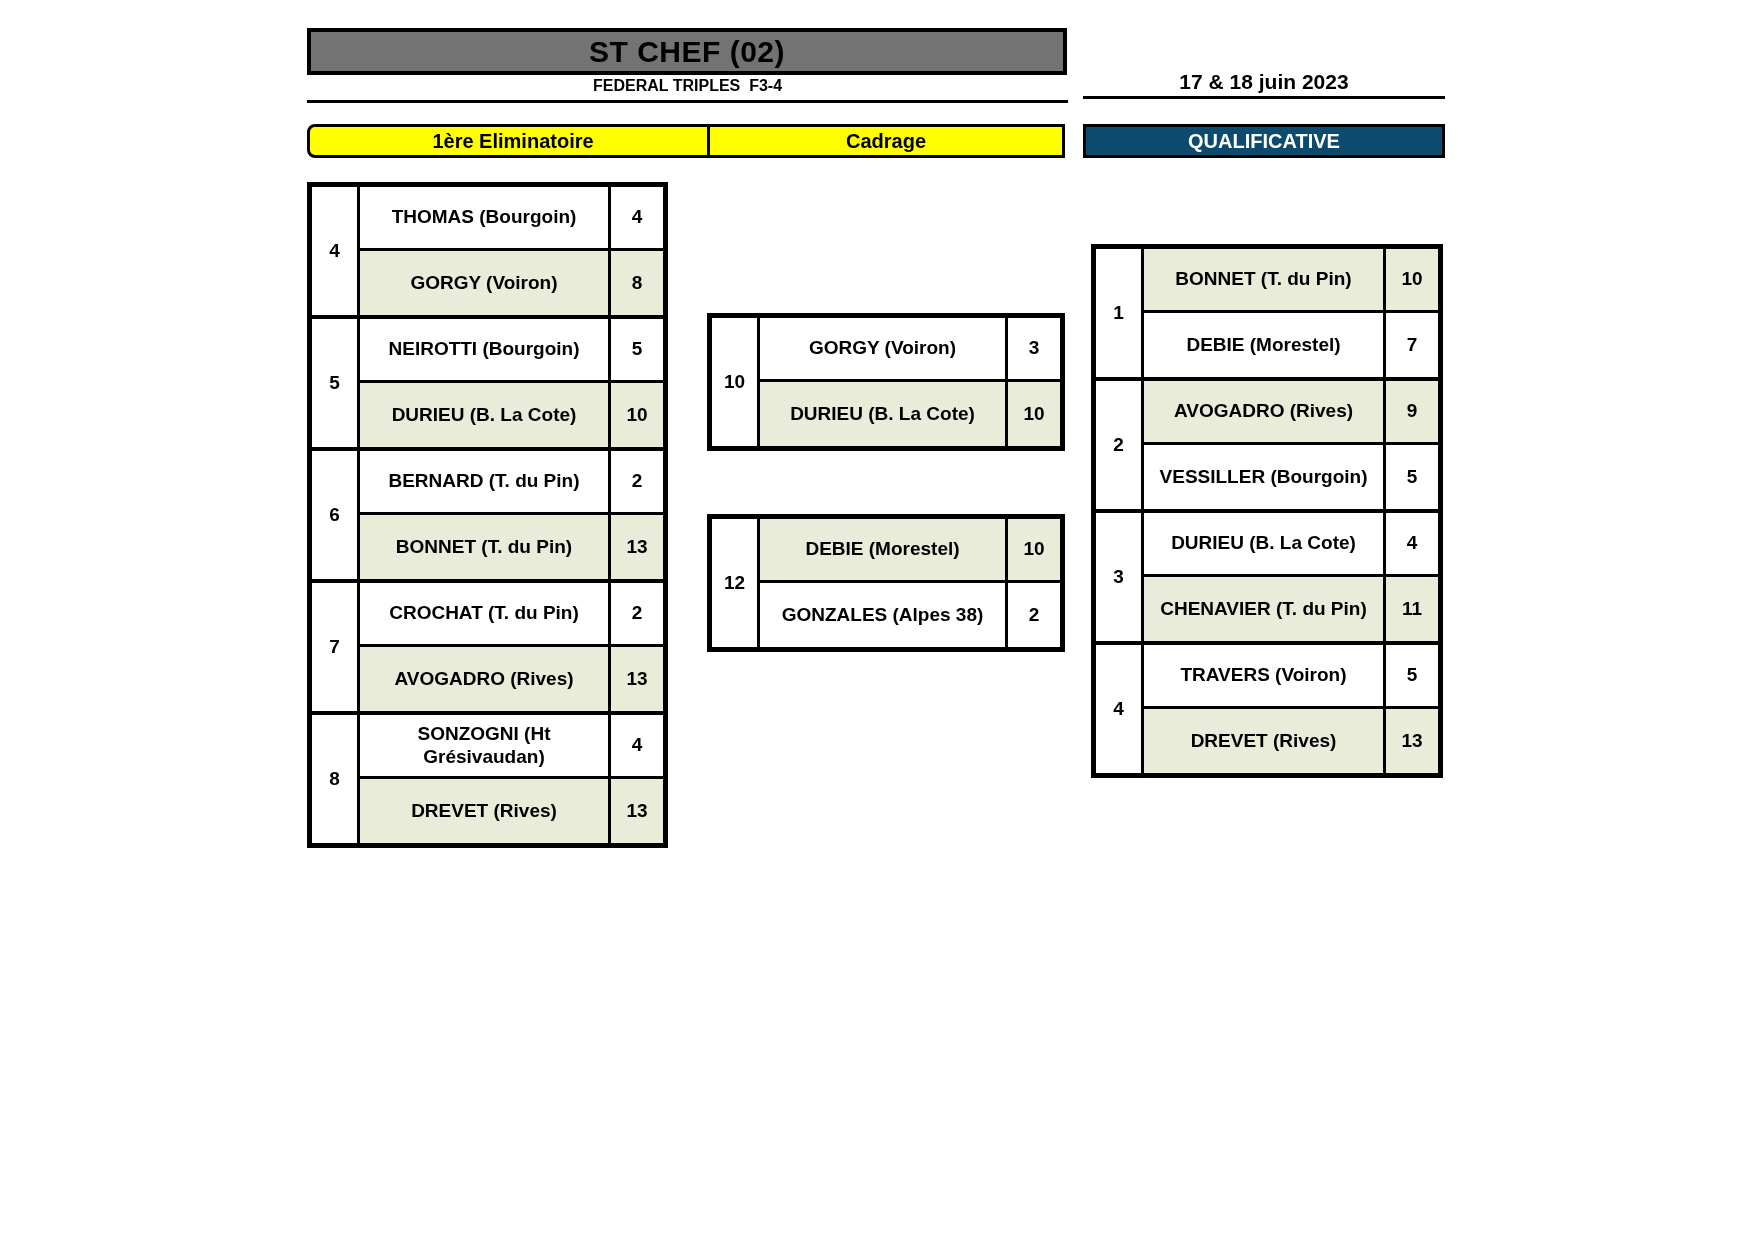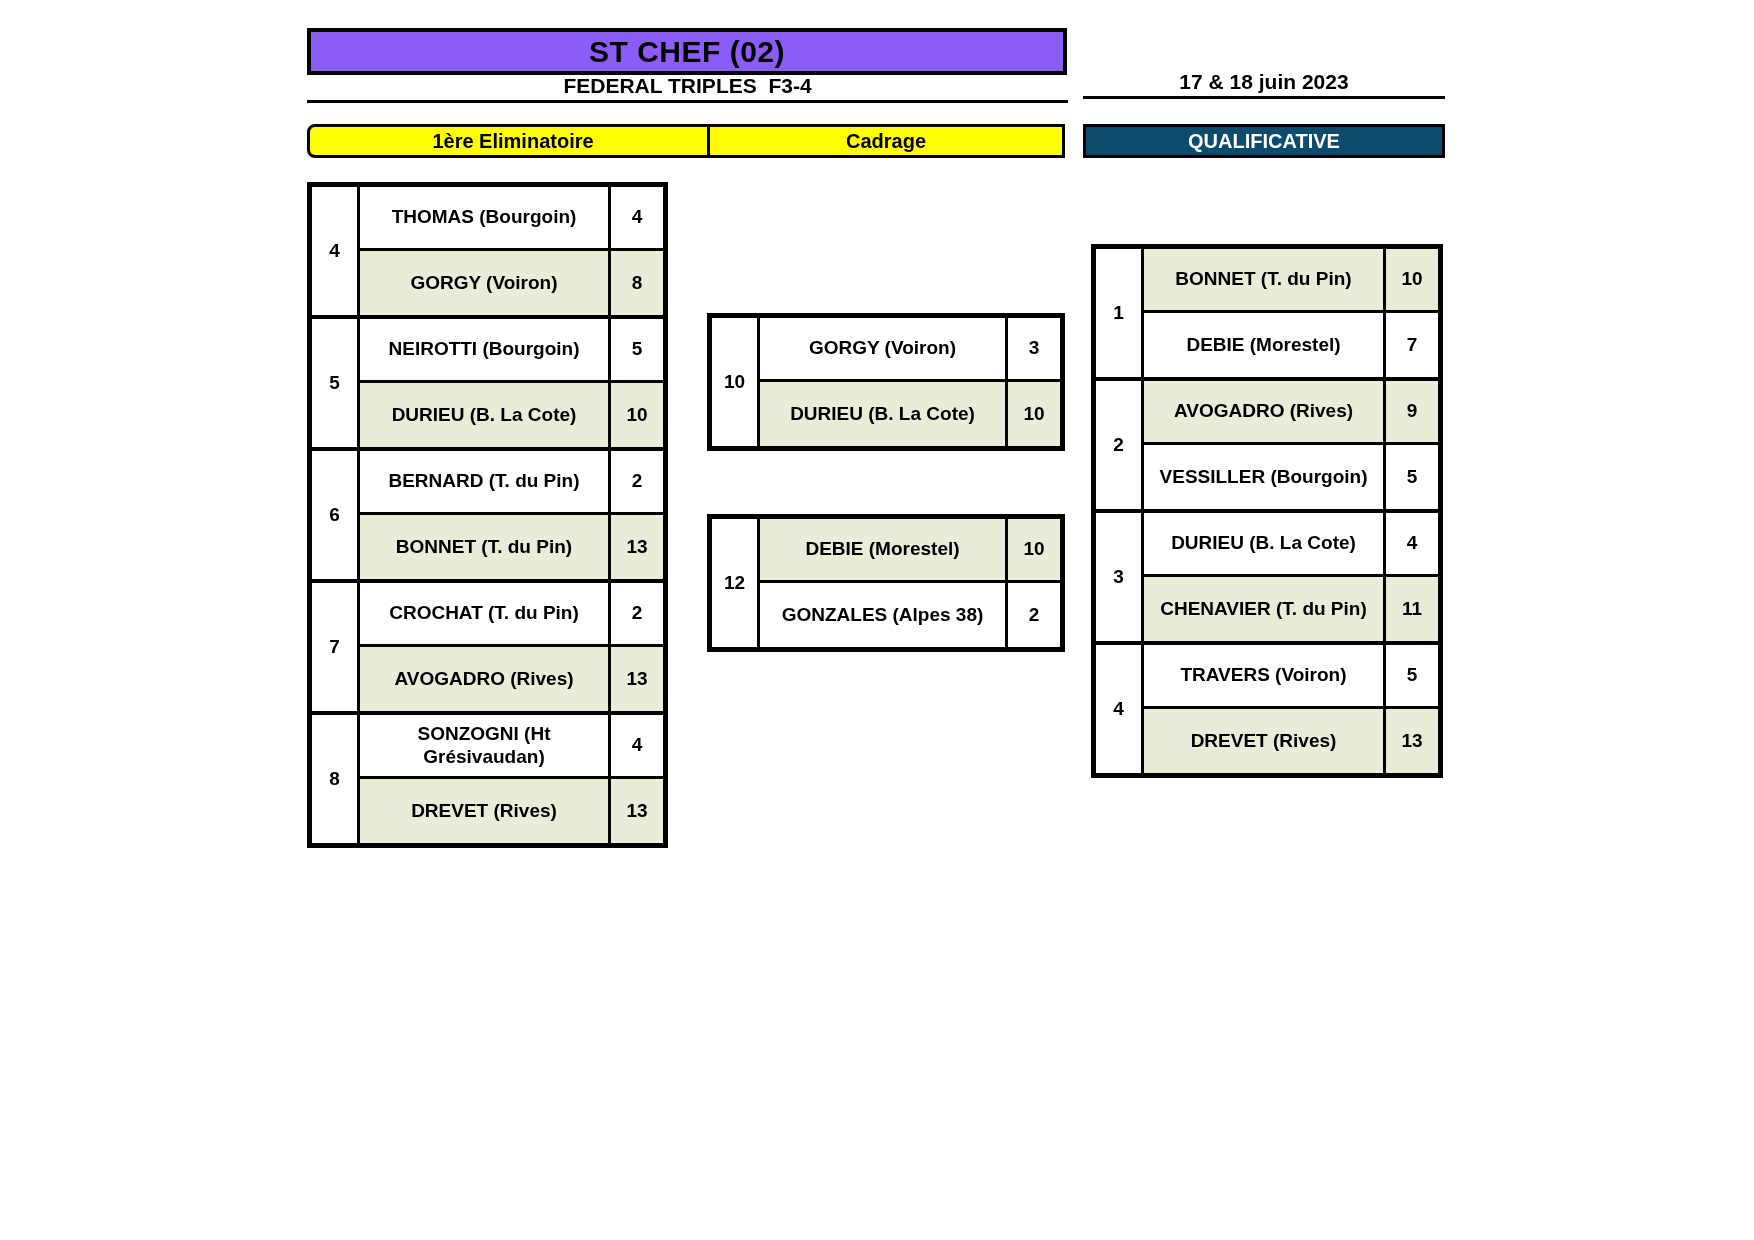--- a/index.html
+++ b/index.html
@@ -4,29 +4,29 @@
 <style>
   html,body{margin:0;padding:0;}
   body{
     width:1754px;height:1240px;background:#ffffff;position:relative;
     font-family:"Liberation Sans", sans-serif;font-weight:bold;color:#000;
   }
   .abs{position:absolute;box-sizing:border-box;}
   
   .title-box{
     left:307px;top:28px;width:760px;height:47px;
-    background:#8b5cf6;border:4px solid #000;
+    background:#737373;border:4px solid #000;
     display:flex;align-items:center;justify-content:center;
     font-size:30px;letter-spacing:.5px;
   }
   .subtitle-line{
     left:307px;top:72px;width:761px;height:31px;
     border-bottom:3px solid #000;
     display:flex;align-items:center;justify-content:center;
-    font-size:21px;white-space:pre;
+    font-size:16px;white-space:pre;
   }
   .date-line{
     left:1083px;top:68px;width:362px;height:31px;
     border-bottom:3px solid #000;
     display:flex;align-items:center;justify-content:center;
     font-size:21px;
   }
   
   .col-hdr{
     top:124px;height:34px;border:3px solid #000;

